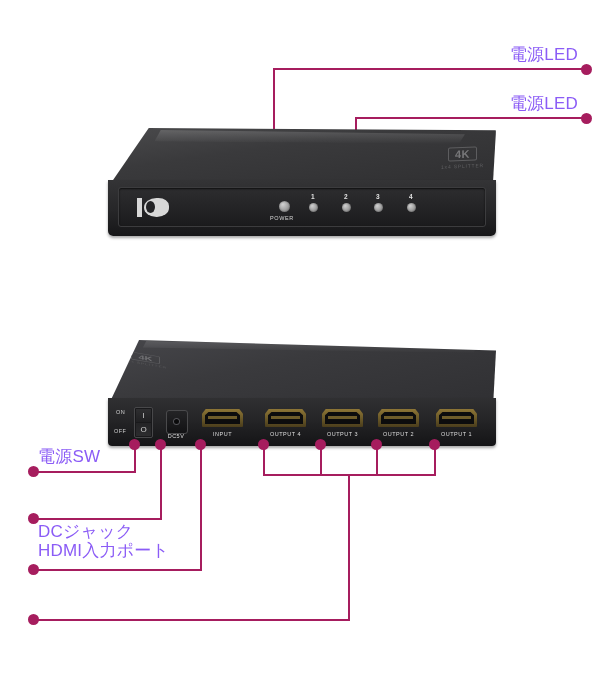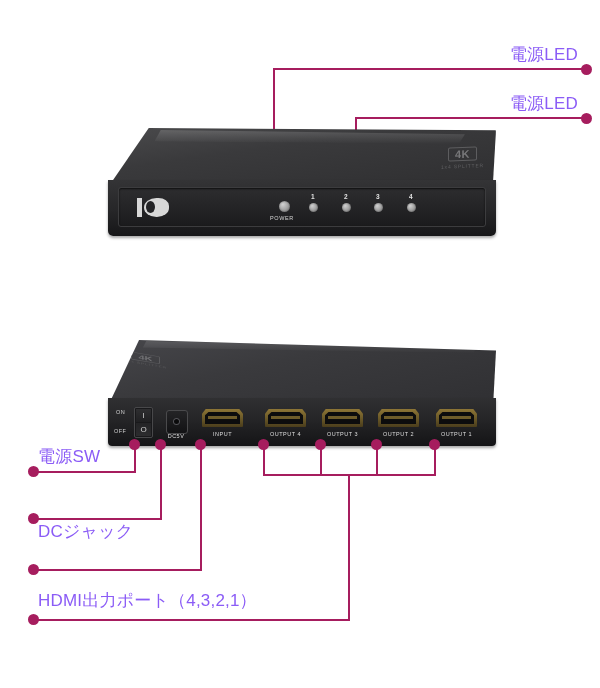--- a/index.html
+++ b/index.html
@@ -409,21 +409,21 @@
       <div class="hdmi" style="left:328px;">
         <div class="inner"></div>
           <div class="tongue"></div>
       </div>
       <div class="port-caption" style="left:318px; top:33px; width:61px;">OUTPUT 1</div>
     </div>
   </div>
 
   <div class="callout-label" style="left:38px; top:448px;">電源SW</div>
   <div class="callout-label" style="left:38px; top:508px;margin-top:15px;">DCジャック</div>
-  <div class="callout-label" style="left:38px; top:592px;">HDMI出力ポート（4,3,2,1）</div>
+  <div class="callout-label" style="left:38px; top:542px;">HDMI入力ポート</div>
 
   <div class="lead-dot" style="left:28px; top:466px;"></div>
   <div class="lead-h" style="left:33px; top:471px; width:103px;"></div>
   <div class="lead-v" style="left:134px; top:446px; height:26px;"></div>
   <div class="lead-dot" style="left:129px; top:439px;"></div>
 
   <div class="lead-dot" style="left:28px; top:513px;"></div>
   <div class="lead-h" style="left:33px; top:518px; width:129px;"></div>
   <div class="lead-v" style="left:160px; top:446px; height:73px;"></div>
   <div class="lead-dot" style="left:155px; top:439px;"></div>

